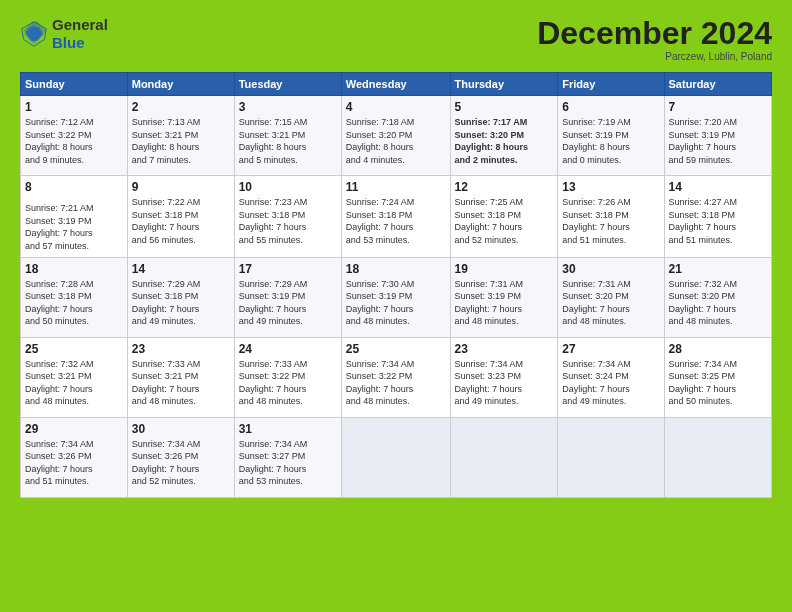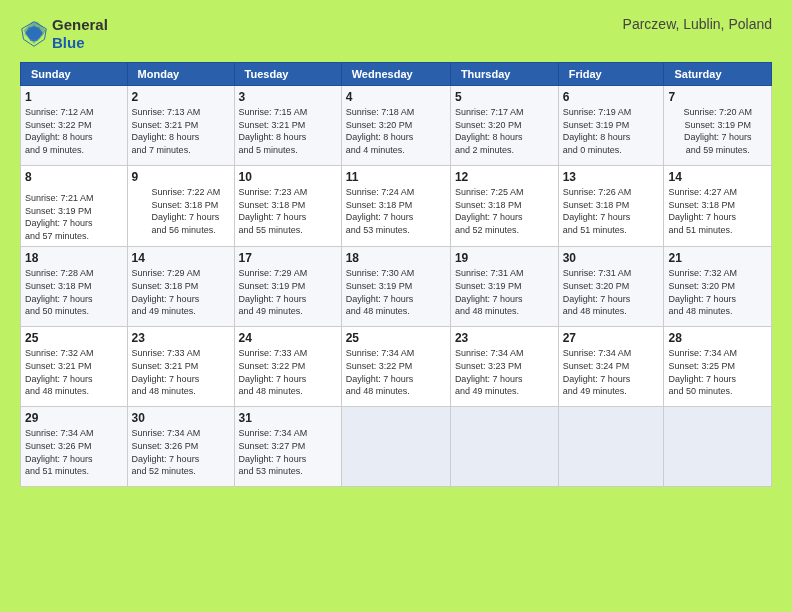--- a/index.html
+++ b/index.html
@@ -7,21 +7,21 @@
       font-family: Arial, sans-serif;
       background: #fff;
       width: 792px;
       height: 612px;
       overflow: hidden;
     }
     .page {
       width: 792px;
       height: 612px;
       padding: 16px 20px 12px 20px;
-      background: #bef264;
+      background: #84cc16;
     }
     .header {
       display: flex;
       justify-content: space-between;
       align-items: flex-start;
       margin-bottom: 10px;
     }
     .logo {
       display: flex;
       align-items: center;
@@ -41,32 +41,32 @@
     .title-section {
       text-align: right;
     }
     .month-title {
       font-size: 32px;
       font-weight: bold;
       color: #222;
       line-height: 1.1;
     }
     .location {
-      font-size: 14px;
+      font-size: 10px;
       color: #444;
     }
     .calendar {
       width: 100%;
       border-collapse: collapse;
       font-size: 9.5px;
     }
     .calendar th {
       background: #2a5fac;
       color: #fff;
-      padding: 5px 10px;
+      padding: 5px 4px;
       text-align: left;
       font-size: 11px;
       font-weight: bold;
       border: 1px solid #1e4d9a;
     }
     .calendar td {
       border: 1px solid #ccc;
       vertical-align: top;
       padding: 4px 4px;
       width: 113px;
@@ -107,20 +107,21 @@
         <polygon points="16,6 26,14 20,24 12,24 6,14" fill="#2a72d5" opacity="0.7"></polygon>
         <path d="M10 8 L22 8 L26 16 L16 26 L6 16 Z" fill="#1a5cb5" opacity="0.5"></path>
         <path d="M16 2 L30 10 L28 22 L16 30 L4 22 L2 10 Z" fill="none" stroke="#1a5cb5" stroke-width="1"></path>
       </svg>
       <div>
         <div class="logo-text"><span class="logo-general">General</span></div>
         <div class="logo-text"><span class="logo-blue">Blue</span></div>
       </div>
     </div>
     <div class="title-section">
+      <div class="month-title">December 2024</div>
       <div class="location">Parczew, Lublin, Poland</div>
     </div>
   </div>
 
   <table class="calendar">
     <thead>
       <tr>
         <th>Sunday</th>
         <th>Monday</th>
         <th>Tuesday</th>
@@ -155,51 +156,51 @@
           </td>
           <td>
             <span class="day-num">4</span>
             <div class="day-detail" style="white-space: pre-line;">Sunrise: 7:18 AM
 Sunset: 3:20 PM
 Daylight: 8 hours
 and 4 minutes.</div>
           </td>
           <td>
             <span class="day-num">5</span>
-            <div class="day-detail" style="white-space: pre-line;">Sunrise: 7:17 AM
+            <div class="day-detail" style="white-space: pre-line; font-weight: bold;">Sunrise: 7:17 AM
 Sunset: 3:20 PM
 Daylight: 8 hours
 and 2 minutes.</div>
           </td>
           <td>
             <span class="day-num">6</span>
             <div class="day-detail" style="white-space: pre-line;">Sunrise: 7:19 AM
 Sunset: 3:19 PM
 Daylight: 8 hours
 and 0 minutes.</div>
           </td>
           <td>
             <span class="day-num">7</span>
-            <div class="day-detail" style="white-space: pre-line; text-align: center;">Sunrise: 7:20 AM
+            <div class="day-detail" style="white-space: pre-line;">Sunrise: 7:20 AM
 Sunset: 3:19 PM
 Daylight: 7 hours
 and 59 minutes.</div>
           </td>
         </tr>
         <tr>
           <td>
             <span class="day-num">8</span>
             <div class="day-detail" style="white-space: pre-line; margin-top: 8px;">Sunrise: 7:21 AM
 Sunset: 3:19 PM
 Daylight: 7 hours
 and 57 minutes.</div>
           </td>
           <td>
             <span class="day-num">9</span>
-            <div class="day-detail" style="white-space: pre-line; margin-left: 20px;">Sunrise: 7:22 AM
+            <div class="day-detail" style="white-space: pre-line;">Sunrise: 7:22 AM
 Sunset: 3:18 PM
 Daylight: 7 hours
 and 56 minutes.</div>
           </td>
           <td>
             <span class="day-num">10</span>
             <div class="day-detail" style="white-space: pre-line;">Sunrise: 7:23 AM
 Sunset: 3:18 PM
 Daylight: 7 hours
 and 55 minutes.</div>

